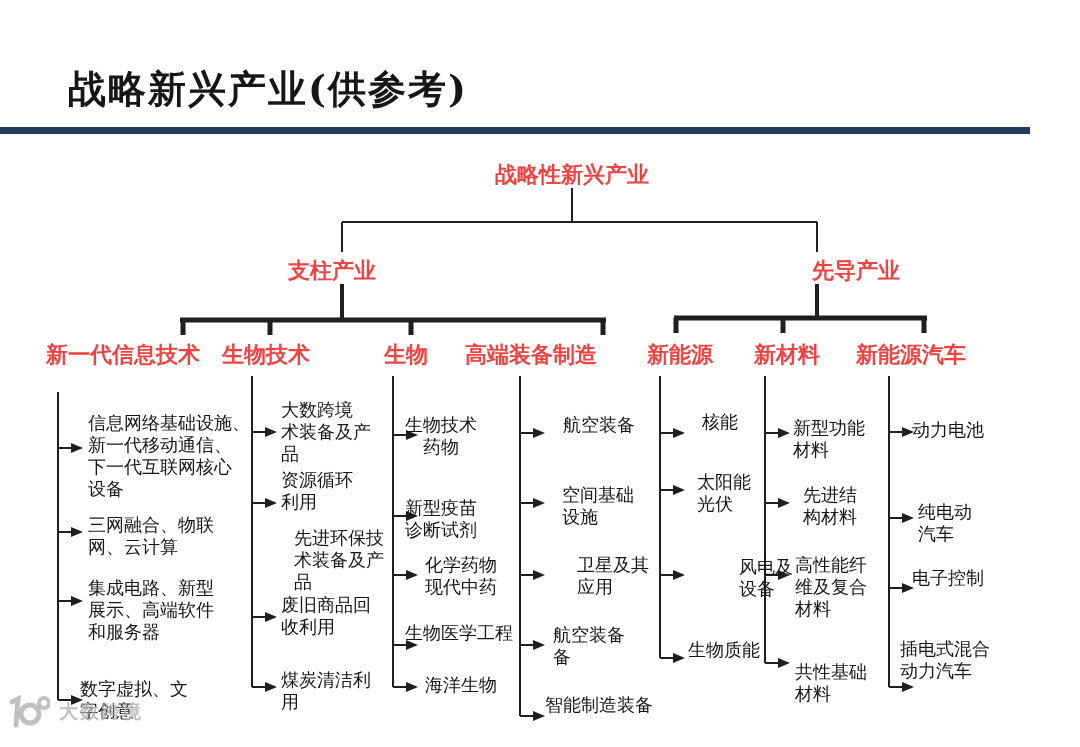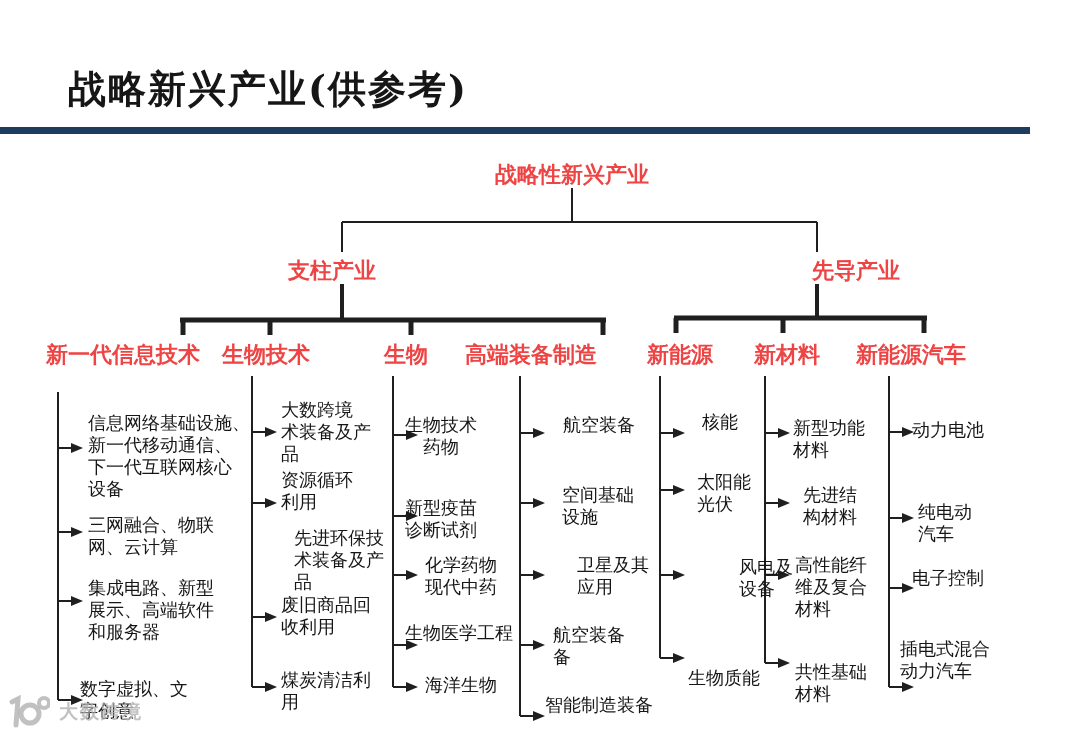--- a/index.html
+++ b/index.html
@@ -165,21 +165,21 @@
 应用</div>
       <div class="leaf" style="left: 553px; top: 624px; transform: none;">航空装备
 备</div>
       <div class="leaf" style="left: 545px; top: 694px; transform: none;">智能制造装备</div>
       <div class="node" style="left: 680px; top: 340px;">新能源</div>
       <div class="leaf" style="left: 702px; top: 411px; transform: none;">核能</div>
       <div class="leaf" style="left: 697px; top: 471px; transform: none;">太阳能
 光伏</div>
       <div class="leaf" style="left: 695px; top: 556px; transform: none; margin-left: 44px;">风电及
 设备</div>
-      <div class="leaf" style="left: 688px; top: 639px; transform: none; margin-top: 28px;">生物质能</div>
+      <div class="leaf" style="left: 688px; top: 639px; transform: none;">生物质能</div>
       <div class="node" style="left: 787px; top: 340px;">新材料</div>
       <div class="leaf" style="left: 793px; top: 417px; transform: none;">新型功能
 材料</div>
       <div class="leaf" style="left: 803px; top: 484px; transform: none;">先进结
 构材料</div>
       <div class="leaf" style="left: 795px; top: 554px; transform: none;">高性能纤
 维及复合
 材料</div>
       <div class="leaf" style="left: 795px; top: 661px; transform: none;">共性基础
 材料</div>

